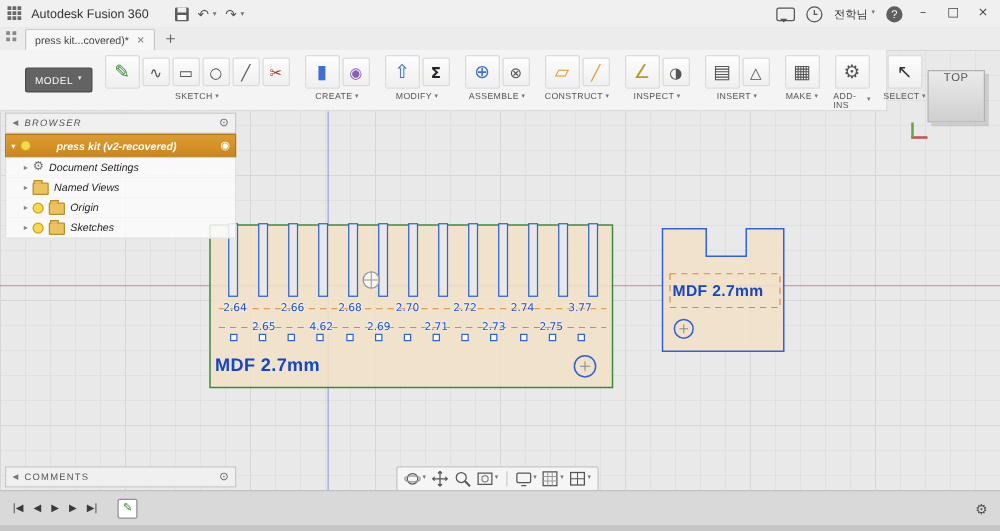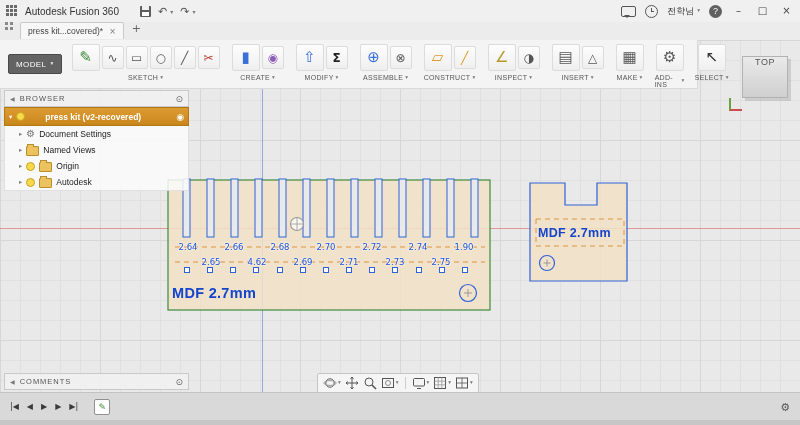--- a/index.html
+++ b/index.html
@@ -23,21 +23,21 @@
   .bubble{display:block;width:13px;height:9px;border:1px solid #555;border-radius:2px;position:relative;}
   .bubble::after{content:"";position:absolute;left:2px;bottom:-5px;border:3px solid transparent;border-top-color:#555;}
   .clockico{display:block;width:11px;height:11px;border:1px solid #555;border-radius:50%;position:relative;}
   .clockico::before{content:"";position:absolute;left:5px;top:2px;width:1px;height:4px;background:#555;}
   .clockico::after{content:"";position:absolute;left:5px;top:5px;width:3px;height:1px;background:#555;}
   .username{display:flex;align-items:center;gap:3px;font-size:9px;color:#333;}
   .helpbtn{width:13px;height:13px;border-radius:50%;background:#5f5f5f;color:#fff;font-size:9px;display:flex;align-items:center;justify-content:center;}
   .winbtn{font-size:10px;color:#444;width:15px;text-align:center;line-height:1;}
 
   
-  .tabbar{position:absolute;top:22px;left:0;width:800px;height:18px;background:#ececec;border-bottom:1px solid #d5d5d5;display:flex;align-items:flex-start;}
+  .tabbar{position:absolute;top:22px;left:0;width:800px;height:18px;background:#ececec;border-bottom:1px solid #d5d5d5;display:flex;align-items:center;}
   .tabgrid{display:block;width:9px;height:9px;margin:0 6px 4px 5px;position:relative;}
   .tabgrid i{position:absolute;left:0;top:0;display:block;width:3px;height:3px;background:#888;box-shadow:5px 0 #888,0 5px #888,5px 5px #888;}
   .tab{height:16px;background:#f7f7f7;border:1px solid #c9c9c9;border-bottom:none;border-radius:2px 2px 0 0;display:flex;align-items:center;gap:6px;padding:0 7px;font-size:8.5px;color:#444;}
   .tabclose{font-size:8px;color:#777;}
   .newtab{font-size:11px;color:#666;margin:0 0 2px 8px;}
 
   
   .canvas{position:absolute;top:40px;left:0;width:800px;height:385px;
     background-color:#e9e9e9;
     background-image:linear-gradient(#d6d6d6 1px,transparent 1px),linear-gradient(90deg,#d6d6d6 1px,transparent 1px),
@@ -56,36 +56,36 @@
   .omark{fill:rgba(250,250,250,0.8);stroke:#999;stroke-width:1.1;}
   .omark-cross{stroke:#999;stroke-width:0.8;fill:none;}
   .dim{position:absolute;width:24px;text-align:center;font-size:8.5px;color:#1c50d8;z-index:3;text-shadow:0 0 2px #fff,0 0 2px #fff;}
   .mdf{position:absolute;font-weight:700;color:#1545cc;z-index:3;letter-spacing:0.3px;}
   .mdf-left{left:172px;top:245px;font-size:14.5px;}
   .mdf-right{left:538px;top:186px;font-size:12.5px;}
   .sqrow{position:absolute;left:184px;top:227px;width:284px;display:flex;justify-content:space-between;z-index:3;}
   .sq{display:block;width:4px;height:4px;background:#fff;border:1px solid #2f62d8;}
 
   
-  .toolbar{position:absolute;top:0;left:0;width:697px;height:48px;background:#f4f4f4;border-bottom:1px solid #d9d9d9;border-right:1px solid #d9d9d9;display:flex;align-items:flex-start;z-index:5;}
+  .toolbar{position:absolute;top:0;left:0;width:697px;height:48px;background:#f4f4f4;border-bottom:1px solid #d9d9d9;border-right:1px solid #d9d9d9;display:flex;align-items:flex-start;z-index:5;padding-left:12px;}
   .model-btn{margin:14px 6px 0 8px;height:20px;background:#636363;color:#fff;border:1px solid #4a4a4a;border-radius:2px;font-size:8px;display:flex;align-items:center;gap:4px;padding:0 7px;letter-spacing:0.4px;}
   .tgroup{display:flex;flex-direction:column;align-items:center;padding:3px 3px 0;}
   .ticons{display:flex;align-items:center;}
   .ticon{width:20px;height:21px;margin:1px;display:flex;align-items:center;justify-content:center;font-size:12px;line-height:1;background:linear-gradient(#fdfdfd,#efefef);border:1px solid #dcdcdc;border-radius:2px;color:#555;}
   .ticon.big{width:26px;height:25px;font-size:15px;}
   .tlabel{display:flex;align-items:center;gap:2px;font-size:7px;color:#555;margin-top:2px;letter-spacing:0.3px;}
   .caret{font-size:5.5px;color:#777;line-height:1;}
   .tsep{width:1px;height:38px;background:#d8d8d8;margin:4px 2px 0;}
 
   
   .viewcube{position:absolute;right:12px;top:16px;width:44px;height:40px;background:linear-gradient(#eaeaea,#cfcfcf);border:1px solid #b2b2b2;box-shadow:3px 3px 0 rgba(170,170,170,0.45);display:flex;align-items:flex-start;justify-content:center;font-size:9px;color:#555;z-index:4;letter-spacing:0.5px;}
   .vc-axes{position:absolute;right:58px;top:58px;width:11px;height:11px;border-left:2px solid #69a23f;border-bottom:2px solid #cc4d4d;z-index:4;}
 
   
-  .browser{position:absolute;left:4px;top:50px;width:185px;z-index:6;}
+  .browser{position:absolute;left:4px;top:50px;width:185px;z-index:6;font-style:italic;}
   .panel-head{height:15px;background:rgba(240,240,240,0.92);border:1px solid #c9c9c9;display:flex;align-items:center;gap:5px;padding:0 5px;}
   .panel-head .ph-title{font-size:7.5px;color:#555;letter-spacing:1px;}
   .panel-head .ph-collapse{font-size:6px;color:#777;}
   .panel-head .ph-set{margin-left:auto;font-size:9px;color:#666;}
   .brow-root{height:17px;background:linear-gradient(#dd9c33,#c9861b);border:1px solid #b37714;display:flex;align-items:center;gap:4px;padding:0 4px;color:#fff;}
   .brow-root .lbl{font-size:8.5px;font-weight:700;margin-left:16px;}
   .brow-root .radio{margin-left:auto;font-size:9px;color:#fff;}
   .brow-row{height:16px;background:rgba(251,251,251,0.85);display:flex;align-items:center;gap:4px;padding-left:14px;border-left:1px solid rgba(200,200,200,0.5);border-right:1px solid rgba(200,200,200,0.5);}
   .brow-row:last-child{border-bottom:1px solid rgba(200,200,200,0.5);}
   .brow-row .lbl{font-size:8.5px;color:#222;}
@@ -201,21 +201,21 @@
     <span class="dim" style="left:222px;top:202px">2.66</span>
     <span class="dim" style="left:245px;top:217px">4.62</span>
     <span class="dim" style="left:268px;top:202px">2.68</span>
     <span class="dim" style="left:291px;top:217px">2.69</span>
     <span class="dim" style="left:314px;top:202px">2.70</span>
     <span class="dim" style="left:337px;top:217px">2.71</span>
     <span class="dim" style="left:360px;top:202px">2.72</span>
     <span class="dim" style="left:383px;top:217px">2.73</span>
     <span class="dim" style="left:406px;top:202px">2.74</span>
     <span class="dim" style="left:429px;top:217px">2.75</span>
-    <span class="dim" style="left:452px;top:202px">1.90</span>
+    <span class="dim" style="left:452px;top:202px">3.77</span>
 
     <span class="sqrow">
       <i class="sq"></i>
         <i class="sq"></i>
         <i class="sq"></i>
         <i class="sq"></i>
         <i class="sq"></i>
         <i class="sq"></i>
         <i class="sq"></i>
         <i class="sq"></i>
@@ -386,21 +386,21 @@
       <div class="brow-row">
         <span class="exp glyph">▸</span>
         <span class="bulb"></span>
         <span class="folder"></span>
         <span class="lbl">Origin</span>
       </div>
       <div class="brow-row">
         <span class="exp glyph">▸</span>
         <span class="bulb"></span>
         <span class="folder"></span>
-        <span class="lbl">Autodesk</span>
+        <span class="lbl">Sketches</span>
       </div>
     </div>
 
     <div class="comments">
       <div class="panel-head">
         <span class="ph-collapse glyph">◀</span>
         <span class="ph-title">COMMENTS</span>
         <span class="ph-set glyph">⊙</span>
       </div>
     </div>

